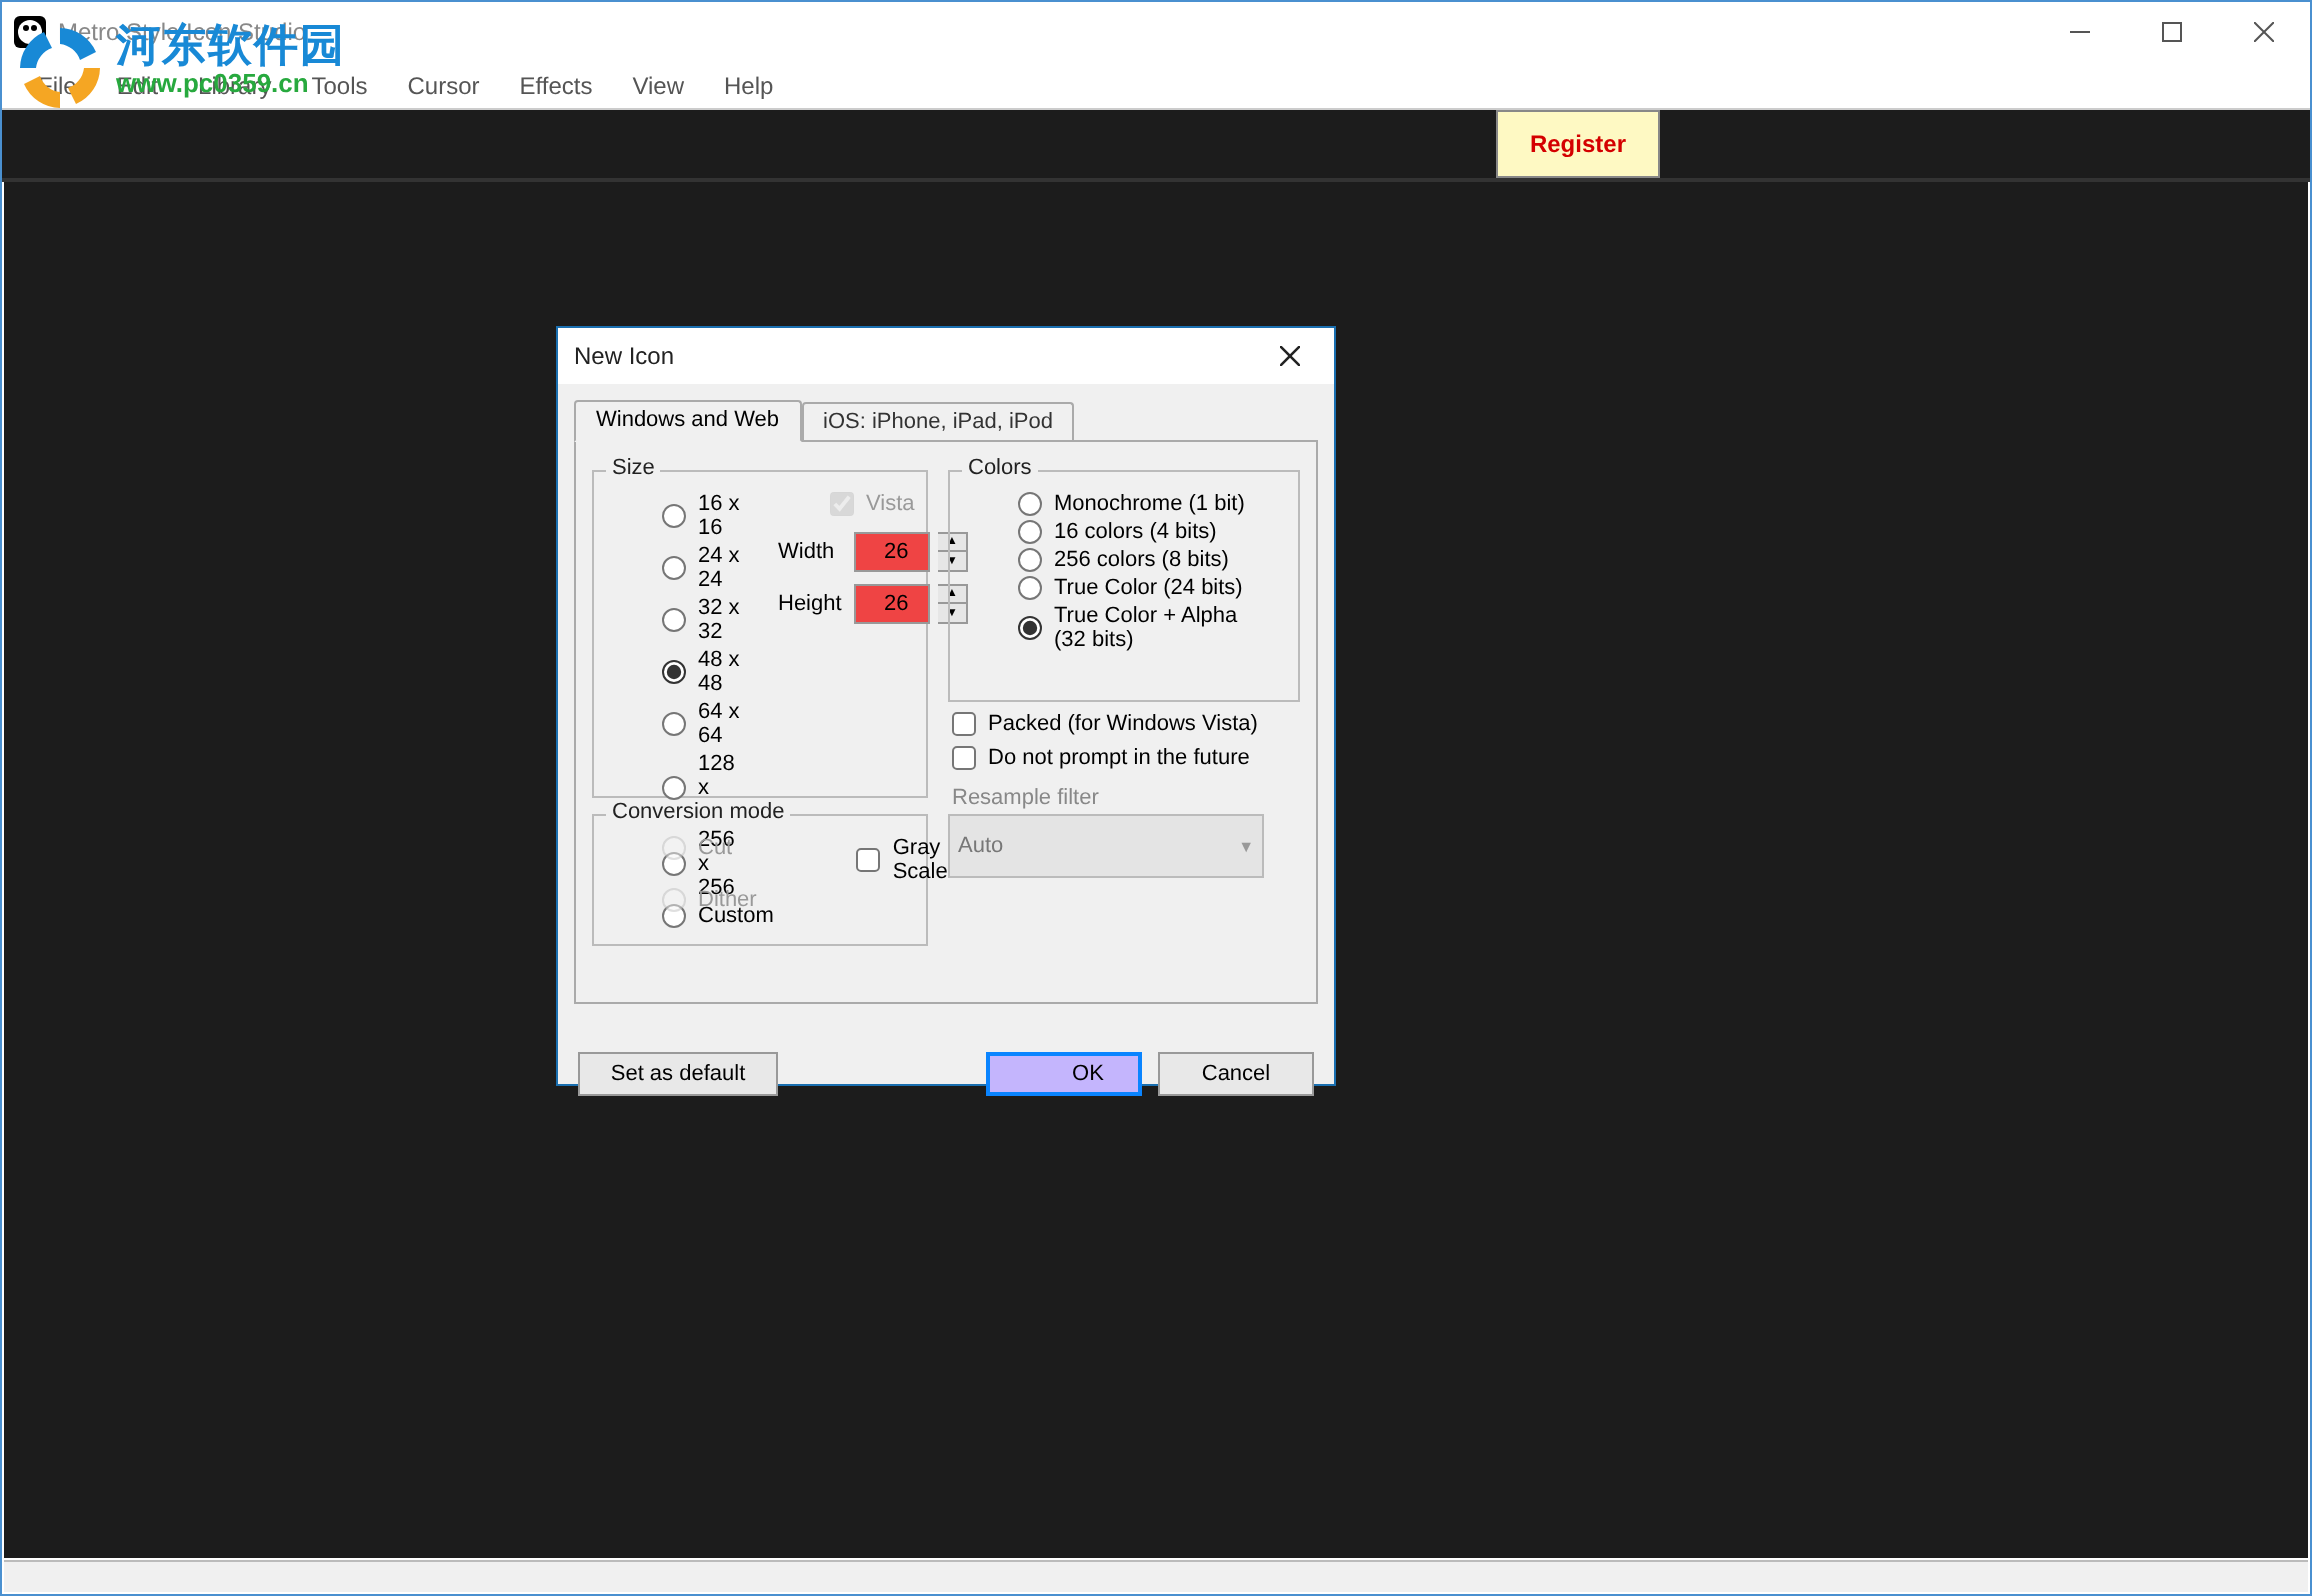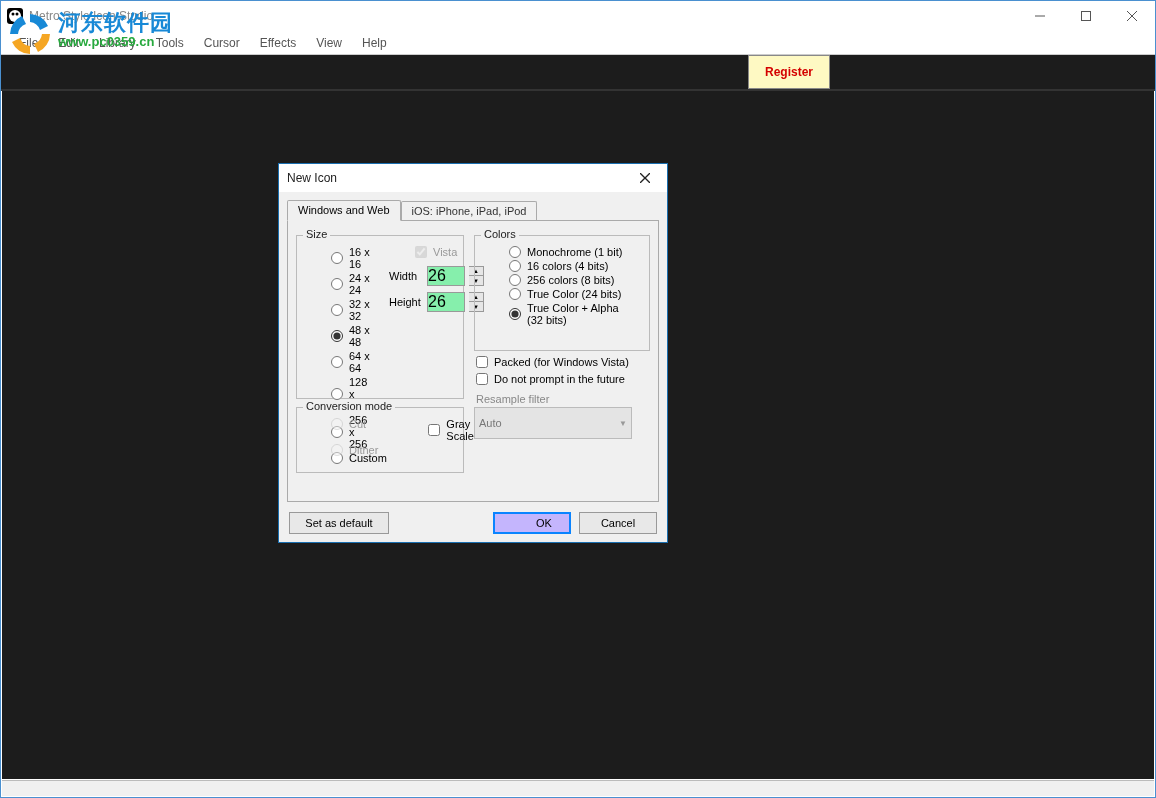--- a/index.html
+++ b/index.html
@@ -62,40 +62,40 @@
 .size-box { height: 164px; }
 .radio-row { display: flex; align-items: center; font-size: 11px; margin: 2px 6px; gap: 4px; padding-left: 20px; }
 .radio-row input[type=radio] { width: 12px; height: 12px; margin: 0 2px 0 0; accent-color: #333; }
 .radio-row input[type=checkbox] { width: 12px; height: 12px; margin: 0 2px 0 0; }
 
 .size-inner { display: flex; gap: 8px; }
 .size-radios { width: 76px; }
 .size-dims { flex: 1; padding-top: 0; }
 .dim-row { display: flex; align-items: center; gap: 4px; margin-bottom: 6px; }
 .dim-label { font-size: 11px; width: 34px; }
-.spinner { width: 38px; height: 20px; border: 1px solid #999; background: #86efac; font-size: 16px; padding: 1px 0; display:flex; align-items:center; }
+.spinner { width: 38px; height: 20px; border: 1px solid #999; background: #ef4444; font-size: 11px; padding: 1px 14px; display:flex; align-items:center; }
 .spinner-btns { display:flex; flex-direction:column; border:1px solid #999; border-left:none; }
 .spinner-btns div { width:14px; height:9px; background:#e6e6e6; border-bottom:1px solid #999; display:flex; align-items:center; justify-content:center; font-size:6px; line-height:1;}
 .spinner-btns div:last-child { border-bottom:none; }
 
 .conv-box { height: 66px; margin-top: 8px; }
 .conv-inner { display:flex; gap:18px; }
 .conv-left { }
 .conv-right { }
 
 .colors-box { height: 116px; }
 
 .check-row { display: flex; align-items: center; font-size: 11px; margin: 5px 0 0 2px; gap: 4px; }
 .check-row input { width: 12px; height: 12px; margin:0 2px 0 0; }
 
 .resample-label { font-size: 11px; color: #888; margin-top: 8px; margin-left: 2px; }
 .combo { width: 158px; height: 32px; border: 1px solid #bbb; background: #e4e4e4; color: #777; font-size: 11px; padding: 2px 4px; margin-top: 2px; display:flex; align-items:center; justify-content:space-between; }
 
 
-.dlg-buttons { display: flex; gap: 8px; margin-top: 10px; padding: 0 2px; }
+.dlg-buttons { display: flex; gap: 8px; margin-top: 24px; padding: 0 2px; }
 .btn { height: 22px; font-size: 11px; border: 1px solid #999; background: #e8e8e8; display:flex; align-items:center; justify-content:center; padding: 0; }
 .btn-default { width: 100px; }
 .spacer { flex: 1; }
 .btn-ok { width: 78px; border: 2px solid #0a84ff; background: #c4b5fd; padding-left: 24px; }
 .btn-cancel { width: 78px; }
 
 .disabled { color: #999; }
 input[disabled] { opacity: 0.7; }
 </style>
 </head>

